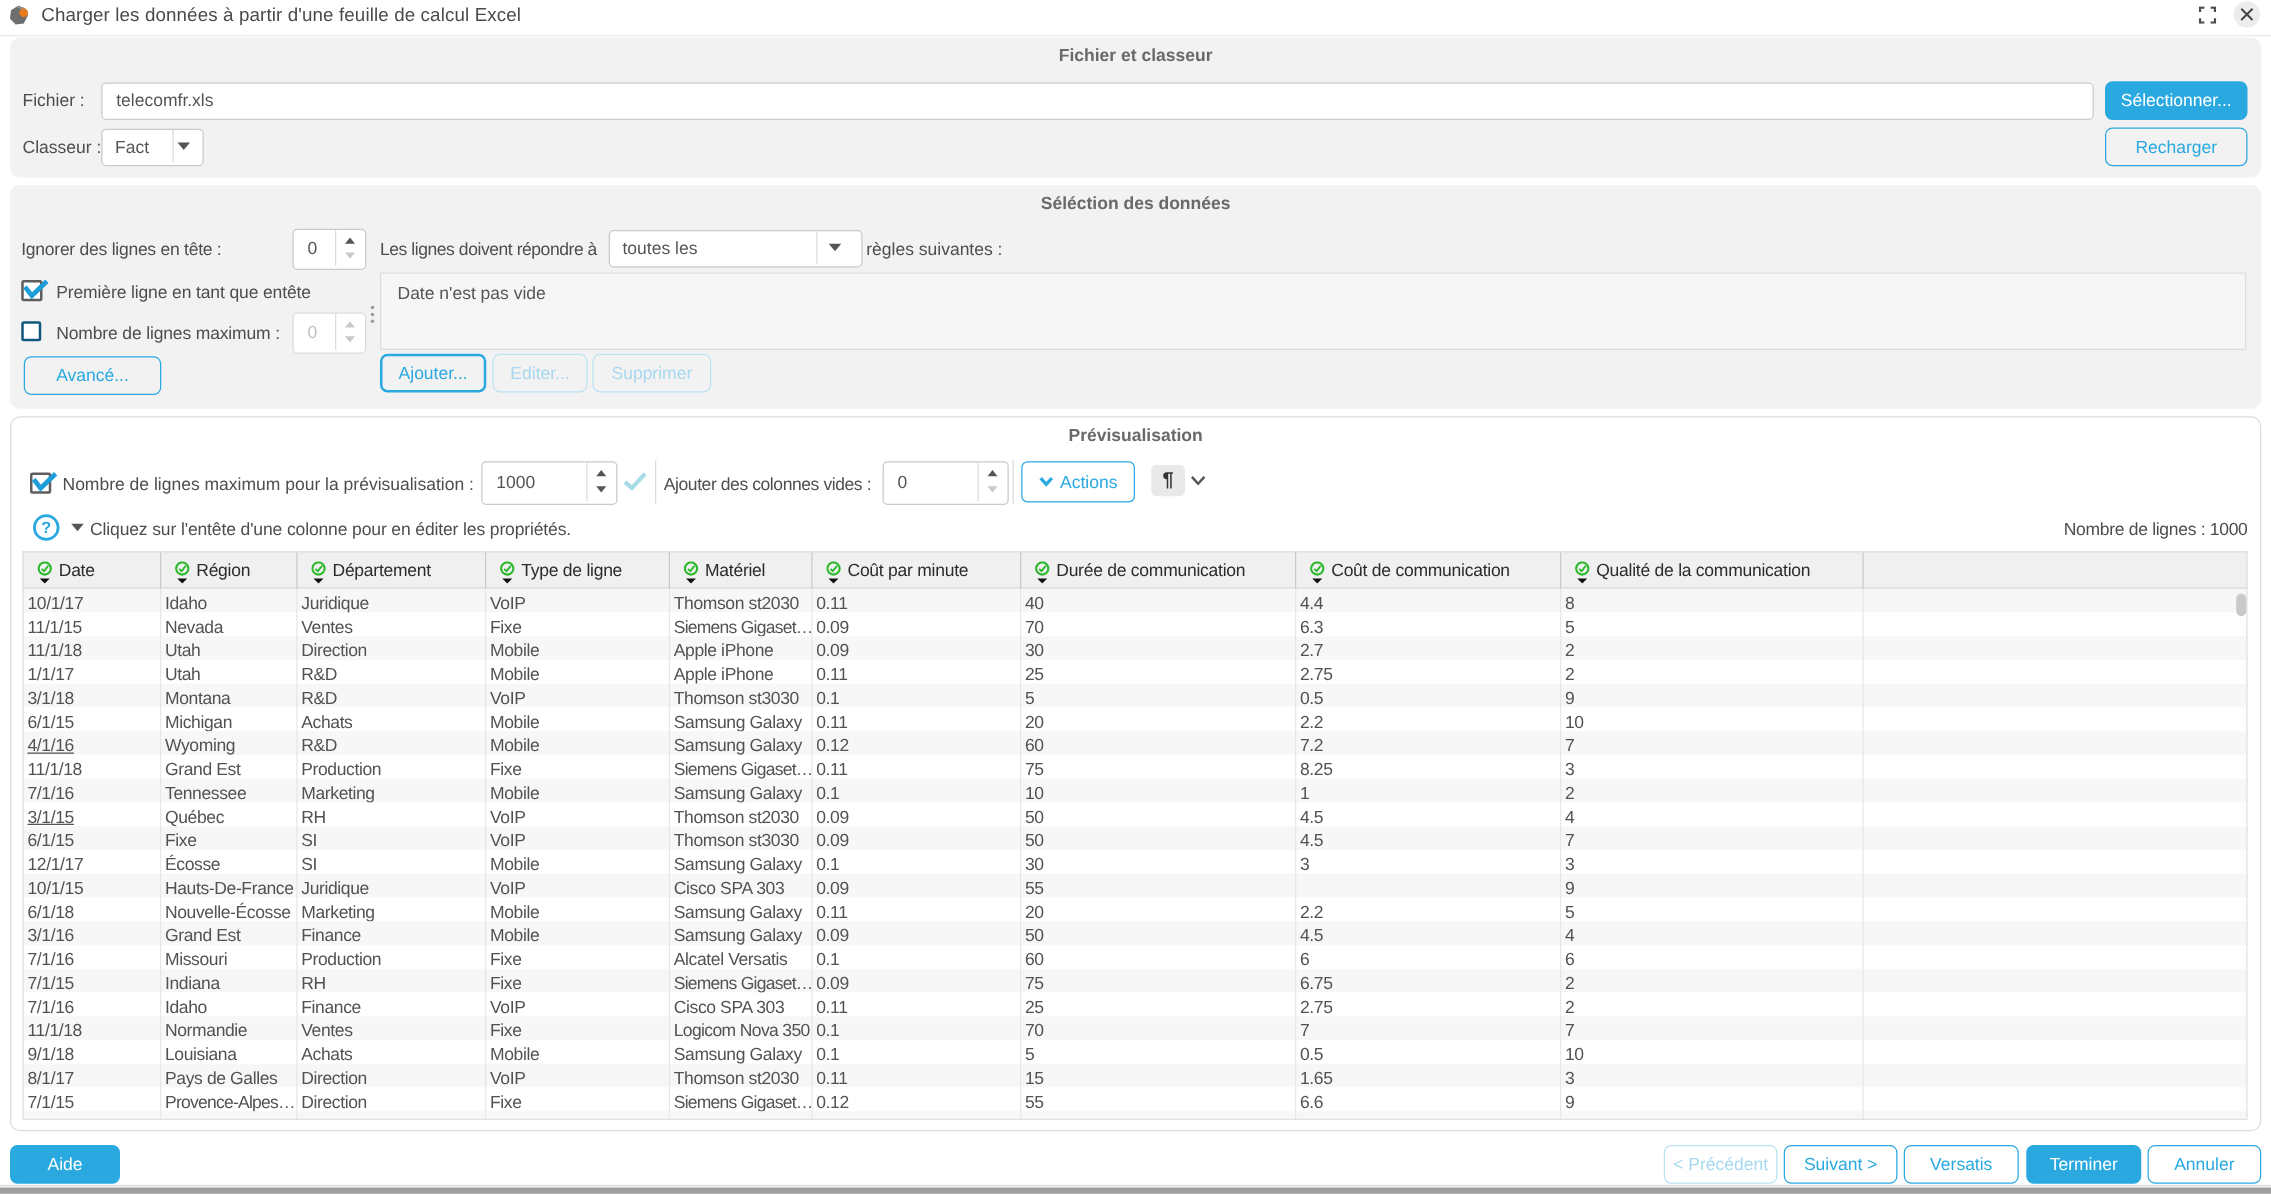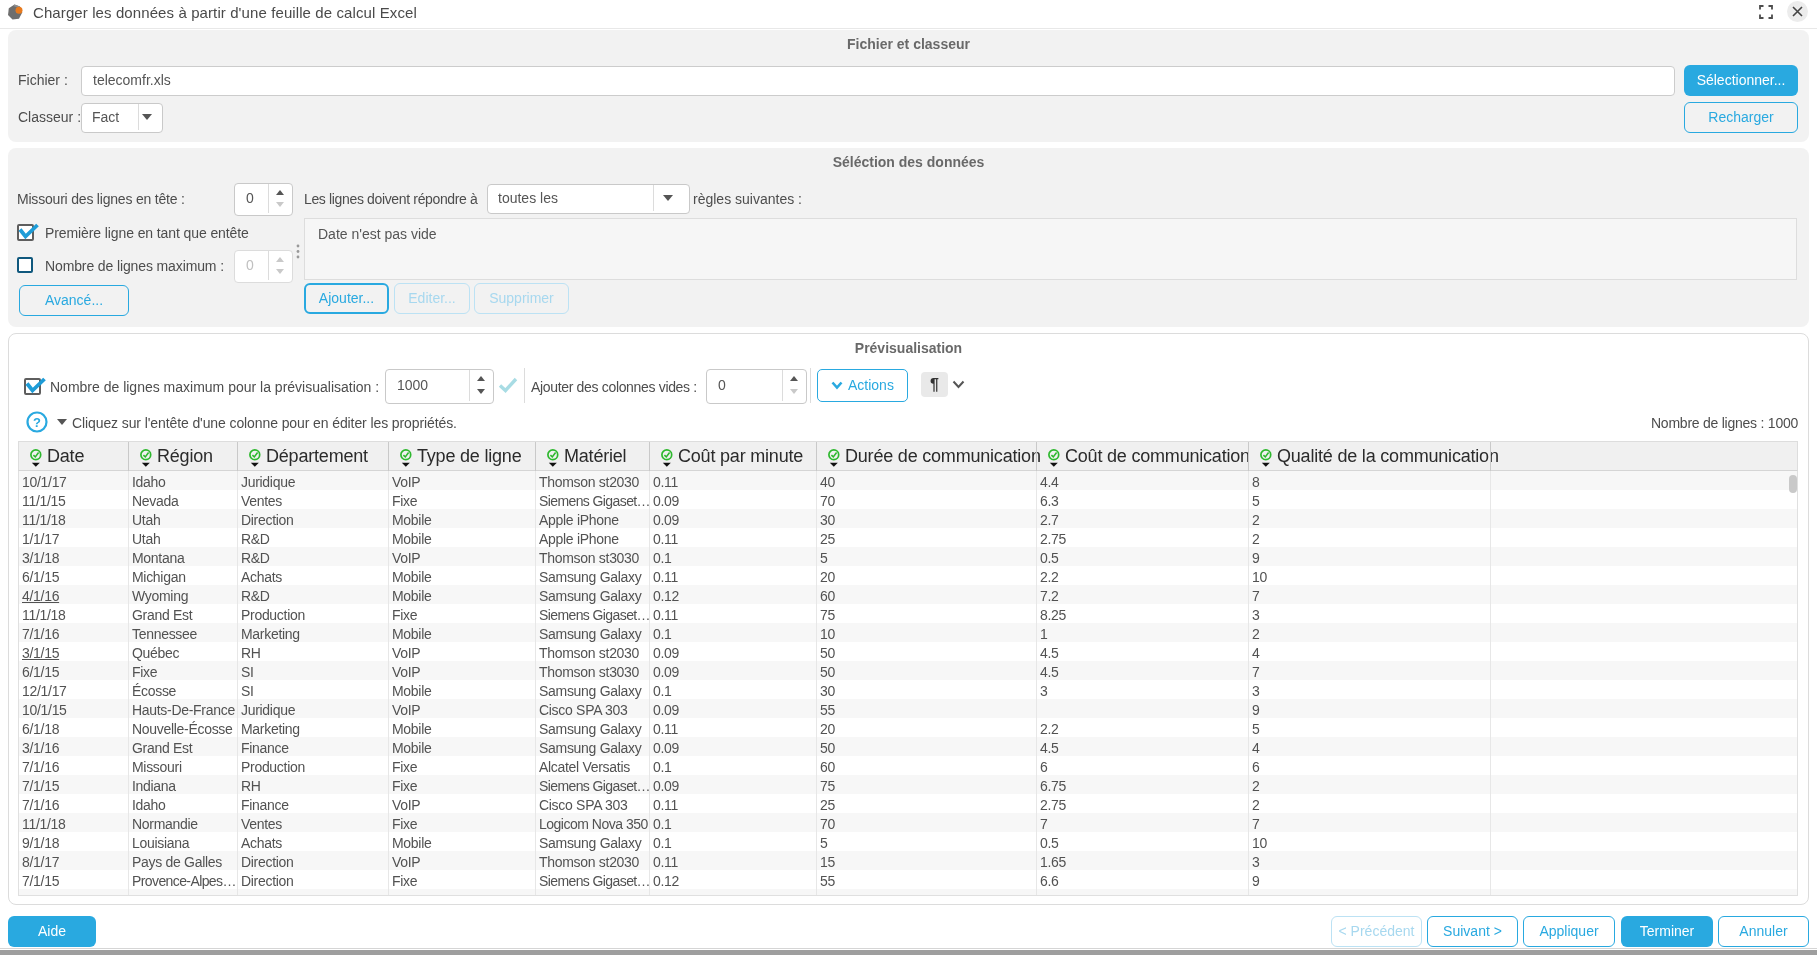--- a/index.html
+++ b/index.html
@@ -1,21 +1,21 @@
 <!DOCTYPE html>
 <html><head><meta charset="utf-8">
 <style>
 html,body{margin:0;padding:0;}
 body{width:1817px;height:955px;position:relative;background:#fff;
  font-family:"Liberation Sans",sans-serif;overflow:hidden;}
 .sec{position:absolute;left:8px;background:#f2f2f2;border-radius:8px;}
 .sect{position:absolute;width:100%;text-align:center;font-size:14px;font-weight:700;color:#696969;}
 .lb{position:absolute;font-size:14px;color:#4d4d4d;line-height:16px;white-space:nowrap;}
 .cell{position:absolute;font-size:14px;color:#525252;line-height:19px;white-space:nowrap;letter-spacing:-0.3px;}
-.hcell{position:absolute;font-size:18px;font-weight:400;color:#2b2b2b;line-height:30px;white-space:nowrap;letter-spacing:-0.2px;}
+.hcell{position:absolute;font-size:14px;font-weight:400;color:#2b2b2b;line-height:30px;white-space:nowrap;letter-spacing:-0.2px;}
 </style></head>
 <body>
 <svg style="position:absolute;left:7px;top:4px" width="17" height="17" viewBox="0 0 17 17">
 <path d="M7.5 0.5 L13 2.6 L15.2 8.5 L12 14.8 L5.5 15.6 L1 11 L1.8 4.2 Z" fill="#6e6e6e"></path>
 <path d="M7.5 0.5 L13 2.6 L11.9 3.9 L6.2 2 Z" fill="#8d8d8d"></path>
 <circle cx="12" cy="6.2" r="3.5" fill="#e87a1e"></circle>
 </svg>
 <div style="position:absolute;left:33px;top:4px;font-size:15px;letter-spacing:0.1px;color:#4a4a4a">Charger les données à partir d'une feuille de calcul Excel</div>
 <svg style="position:absolute;left:1759px;top:5px" width="14" height="14" viewBox="0 0 14 14">
 <path d="M1 4.5 V1 H4.5 M9.5 1 H13 V4.5 M13 9.5 V13 H9.5 M4.5 13 H1 V9.5" fill="none" stroke="#4d4d4d" stroke-width="1.8"></path>
@@ -32,21 +32,21 @@
 <div style="position:absolute;left:93px;top:66px;height:28px;line-height:28px;font-size:14px;color:#555">telecomfr.xls</div>
 <div style="position:absolute;left:1684px;top:65px;width:114px;height:31px;background:#29a9e0;border-radius:6px;box-sizing:border-box;text-align:center;line-height:31px;font-size:14px;color:#fff">Sélectionner...</div>
 <div class="lb" style="left:18px;top:109px;letter-spacing:0px">Classeur :</div>
 <div style="position:absolute;left:81px;top:103px;width:80px;height:28px;background:#fff;border:1px solid #c9c9c9;border-radius:4px"></div>
 <div style="position:absolute;left:92px;top:103px;height:28px;line-height:28px;font-size:14px;color:#555">Fact</div>
 <div style="position:absolute;left:137.7px;top:104px;width:1px;height:26px;background:#dcdcdc"></div>
 <div style="position:absolute;left:141.7px;top:114.0px;width:0;height:0;border-left:5.5px solid transparent;border-right:5.5px solid transparent;border-top:6.5px solid #555"></div>
 <div style="position:absolute;left:1684px;top:102px;width:114px;height:31px;border:1.5px solid #29a9e0;border-radius:6px;box-sizing:border-box;text-align:center;line-height:28px;font-size:14px;font-weight:400;color:#29a9e0">Recharger</div>
 <div class="sec" style="top:148px;width:1801px;height:179px"></div>
 <div class="sect" style="top:154px">Séléction des données</div>
-<div class="lb" style="left:17px;top:191px;letter-spacing:-0.2px">Missouri des lignes en tête :</div>
+<div class="lb" style="left:17px;top:191px;letter-spacing:-0.2px">Ignorer des lignes en tête :</div>
 <div style="position:absolute;left:234px;top:183px;width:57px;height:31px;background:#fff;border:1px solid #c9c9c9;border-radius:4px"></div>
 <div style="position:absolute;left:246px;top:183px;height:31px;line-height:31px;font-size:14px;color:#555">0</div>
 <div style="position:absolute;left:268px;top:184px;width:1px;height:29px;background:#dcdcdc"></div>
 <div style="position:absolute;left:275.5px;top:189.8px;width:0;height:0;border-left:4px solid transparent;border-right:4px solid transparent;border-bottom:5.5px solid #555"></div>
 <div style="position:absolute;left:275.5px;top:201.7px;width:0;height:0;border-left:4px solid transparent;border-right:4px solid transparent;border-top:5.5px solid #c9c9c9"></div>
 <div class="lb" style="left:304px;top:191px;letter-spacing:-0.35px">Les lignes doivent répondre à</div>
 <div style="position:absolute;left:487px;top:184px;width:201px;height:28px;background:#fff;border:1px solid #c9c9c9;border-radius:4px"></div>
 <div style="position:absolute;left:498px;top:184px;height:28px;line-height:28px;font-size:14px;color:#555">toutes les</div>
 <div style="position:absolute;left:652.5px;top:185px;width:1px;height:26px;background:#dcdcdc"></div>
 <div style="position:absolute;left:662.5px;top:195.0px;width:0;height:0;border-left:5.5px solid transparent;border-right:5.5px solid transparent;border-top:6.5px solid #555"></div>
@@ -408,16 +408,16 @@
 <div style="position:absolute;left:1036px;top:471px;width:1px;height:424px;background:#e7e7e7"></div>
 <div style="position:absolute;left:1248px;top:471px;width:1px;height:424px;background:#e7e7e7"></div>
 <div style="position:absolute;left:1490px;top:471px;width:1px;height:424px;background:#e7e7e7"></div>
 <div style="position:absolute;left:18px;top:471px;width:1px;height:424px;background:#e0e0e0"></div>
 <div style="position:absolute;left:1797px;top:471px;width:1px;height:424px;background:#e0e0e0"></div>
 <div style="position:absolute;left:18px;top:895px;width:1780px;height:1px;background:#e0e0e0"></div>
 <div style="position:absolute;left:1789px;top:475px;width:8px;height:18px;background:#c9c9c9;border-radius:4px"></div>
 <div style="position:absolute;left:8px;top:916px;width:88px;height:31px;background:#29a9e0;border-radius:6px;box-sizing:border-box;text-align:center;line-height:31px;font-size:14px;color:#fff">Aide</div>
 <div style="position:absolute;left:1331px;top:916px;width:91px;height:31px;border:1.5px solid #bce2f4;border-radius:6px;box-sizing:border-box;text-align:center;line-height:28px;font-size:14px;font-weight:400;color:#a7d8ef">&lt; Précédent</div>
 <div style="position:absolute;left:1427px;top:916px;width:91px;height:31px;border:1.5px solid #29a9e0;border-radius:6px;box-sizing:border-box;text-align:center;line-height:28px;font-size:14px;font-weight:400;color:#29a9e0">Suivant &gt;</div>
-<div style="position:absolute;left:1523px;top:916px;width:92px;height:31px;border:1.5px solid #29a9e0;border-radius:6px;box-sizing:border-box;text-align:center;line-height:28px;font-size:14px;font-weight:400;color:#29a9e0">Appliquer</div>
+<div style="position:absolute;left:1523px;top:916px;width:92px;height:31px;border:1.5px solid #29a9e0;border-radius:6px;box-sizing:border-box;text-align:center;line-height:28px;font-size:14px;font-weight:400;color:#29a9e0">Versatis</div>
 <div style="position:absolute;left:1621px;top:916px;width:92px;height:31px;background:#29a9e0;border-radius:6px;box-sizing:border-box;text-align:center;line-height:31px;font-size:14px;color:#fff">Terminer</div>
 <div style="position:absolute;left:1718px;top:916px;width:91px;height:31px;border:1.5px solid #29a9e0;border-radius:6px;box-sizing:border-box;text-align:center;line-height:28px;font-size:14px;font-weight:400;color:#29a9e0">Annuler</div>
 <div style="position:absolute;left:0;top:948px;width:1817px;height:1px;background:#d5d5d5"></div>
 <div style="position:absolute;left:0;top:950px;width:1817px;height:5px;background:#9e9e9e"></div>
 </body></html>

